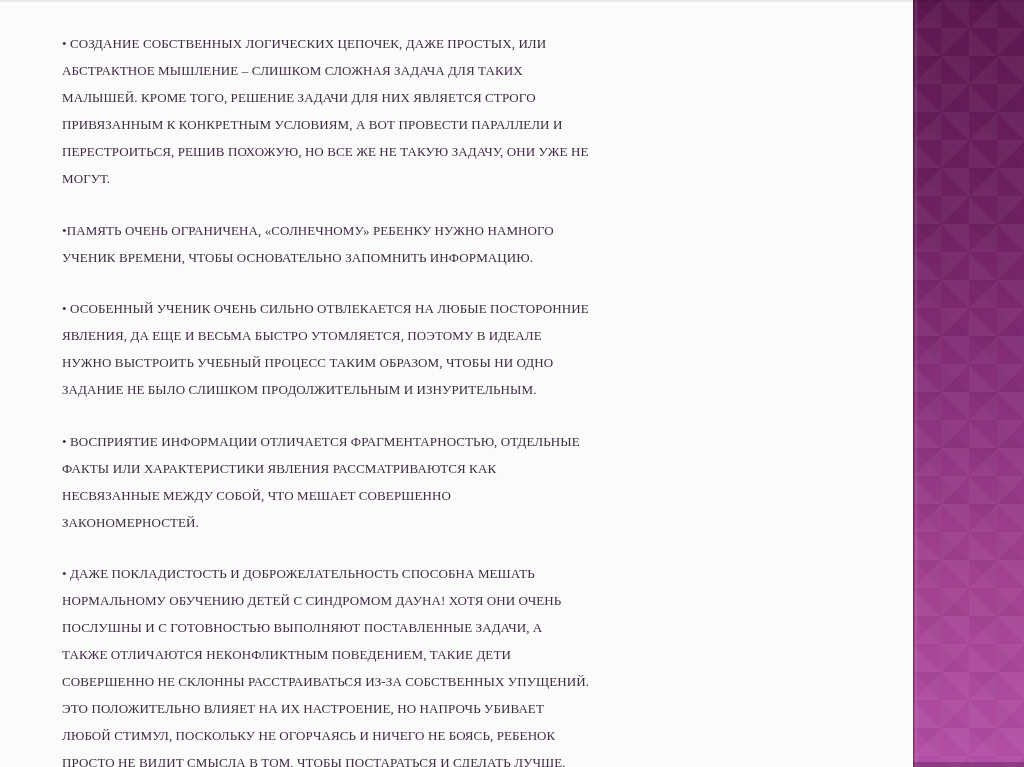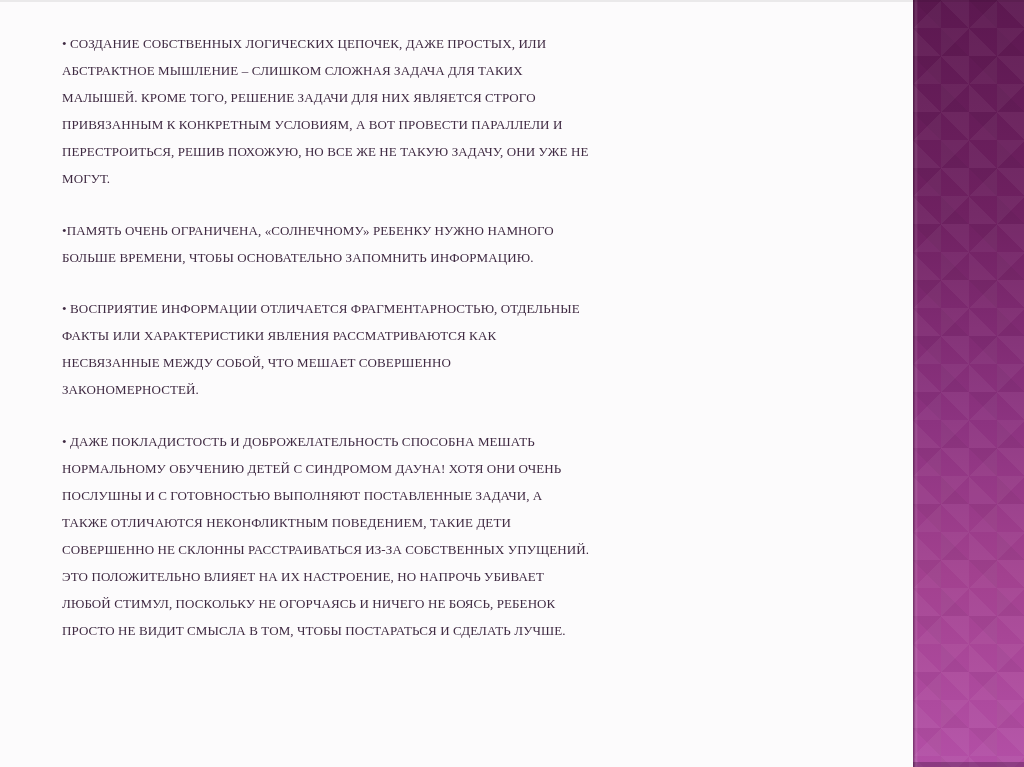--- a/index.html
+++ b/index.html
@@ -89,21 +89,25 @@
 <div class="slide">
 
   <div class="text-block">
     <p>• СОЗДАНИЕ СОБСТВЕННЫХ ЛОГИЧЕСКИХ ЦЕПОЧЕК, ДАЖЕ ПРОСТЫХ, ИЛИ
 АБСТРАКТНОЕ МЫШЛЕНИЕ – СЛИШКОМ СЛОЖНАЯ ЗАДАЧА ДЛЯ ТАКИХ
 МАЛЫШЕЙ. КРОМЕ ТОГО, РЕШЕНИЕ ЗАДАЧИ ДЛЯ НИХ ЯВЛЯЕТСЯ СТРОГО
 ПРИВЯЗАННЫМ К КОНКРЕТНЫМ УСЛОВИЯМ, А ВОТ ПРОВЕСТИ ПАРАЛЛЕЛИ И
 ПЕРЕСТРОИТЬСЯ, РЕШИВ ПОХОЖУЮ, НО ВСЕ ЖЕ НЕ ТАКУЮ ЗАДАЧУ, ОНИ УЖЕ НЕ
 МОГУТ.</p>
     <p>•ПАМЯТЬ ОЧЕНЬ ОГРАНИЧЕНА, «СОЛНЕЧНОМУ» РЕБЕНКУ НУЖНО НАМНОГО
-БОЛЬШЕ ВРЕМЕНИ, ЧТОБЫ ОСНОВАТЕЛЬНО ЗАПОМНИТЬ ИНФОРМАЦИЮ.</p>
+УЧЕНИК ВРЕМЕНИ, ЧТОБЫ ОСНОВАТЕЛЬНО ЗАПОМНИТЬ ИНФОРМАЦИЮ.</p>
+    <p>• ОСОБЕННЫЙ УЧЕНИК ОЧЕНЬ СИЛЬНО ОТВЛЕКАЕТСЯ НА ЛЮБЫЕ ПОСТОРОННИЕ
+ЯВЛЕНИЯ, ДА ЕЩЕ И ВЕСЬМА БЫСТРО УТОМЛЯЕТСЯ, ПОЭТОМУ В ИДЕАЛЕ
+НУЖНО ВЫСТРОИТЬ УЧЕБНЫЙ ПРОЦЕСС ТАКИМ ОБРАЗОМ, ЧТОБЫ НИ ОДНО
+ЗАДАНИЕ НЕ БЫЛО СЛИШКОМ ПРОДОЛЖИТЕЛЬНЫМ И ИЗНУРИТЕЛЬНЫМ.</p>
     <p>• ВОСПРИЯТИЕ ИНФОРМАЦИИ ОТЛИЧАЕТСЯ ФРАГМЕНТАРНОСТЬЮ, ОТДЕЛЬНЫЕ
 ФАКТЫ ИЛИ ХАРАКТЕРИСТИКИ ЯВЛЕНИЯ РАССМАТРИВАЮТСЯ КАК
 НЕСВЯЗАННЫЕ МЕЖДУ СОБОЙ, ЧТО МЕШАЕТ СОВЕРШЕННО
 ЗАКОНОМЕРНОСТЕЙ.</p>
     <p>• ДАЖЕ ПОКЛАДИСТОСТЬ И ДОБРОЖЕЛАТЕЛЬНОСТЬ СПОСОБНА МЕШАТЬ
 НОРМАЛЬНОМУ ОБУЧЕНИЮ ДЕТЕЙ С СИНДРОМОМ ДАУНА! ХОТЯ ОНИ ОЧЕНЬ
 ПОСЛУШНЫ И С ГОТОВНОСТЬЮ ВЫПОЛНЯЮТ ПОСТАВЛЕННЫЕ ЗАДАЧИ, А
 ТАКЖЕ ОТЛИЧАЮТСЯ НЕКОНФЛИКТНЫМ ПОВЕДЕНИЕМ, ТАКИЕ ДЕТИ
 СОВЕРШЕННО НЕ СКЛОННЫ РАССТРАИВАТЬСЯ ИЗ-ЗА СОБСТВЕННЫХ УПУЩЕНИЙ.
 ЭТО ПОЛОЖИТЕЛЬНО ВЛИЯЕТ НА ИХ НАСТРОЕНИЕ, НО НАПРОЧЬ УБИВАЕТ

